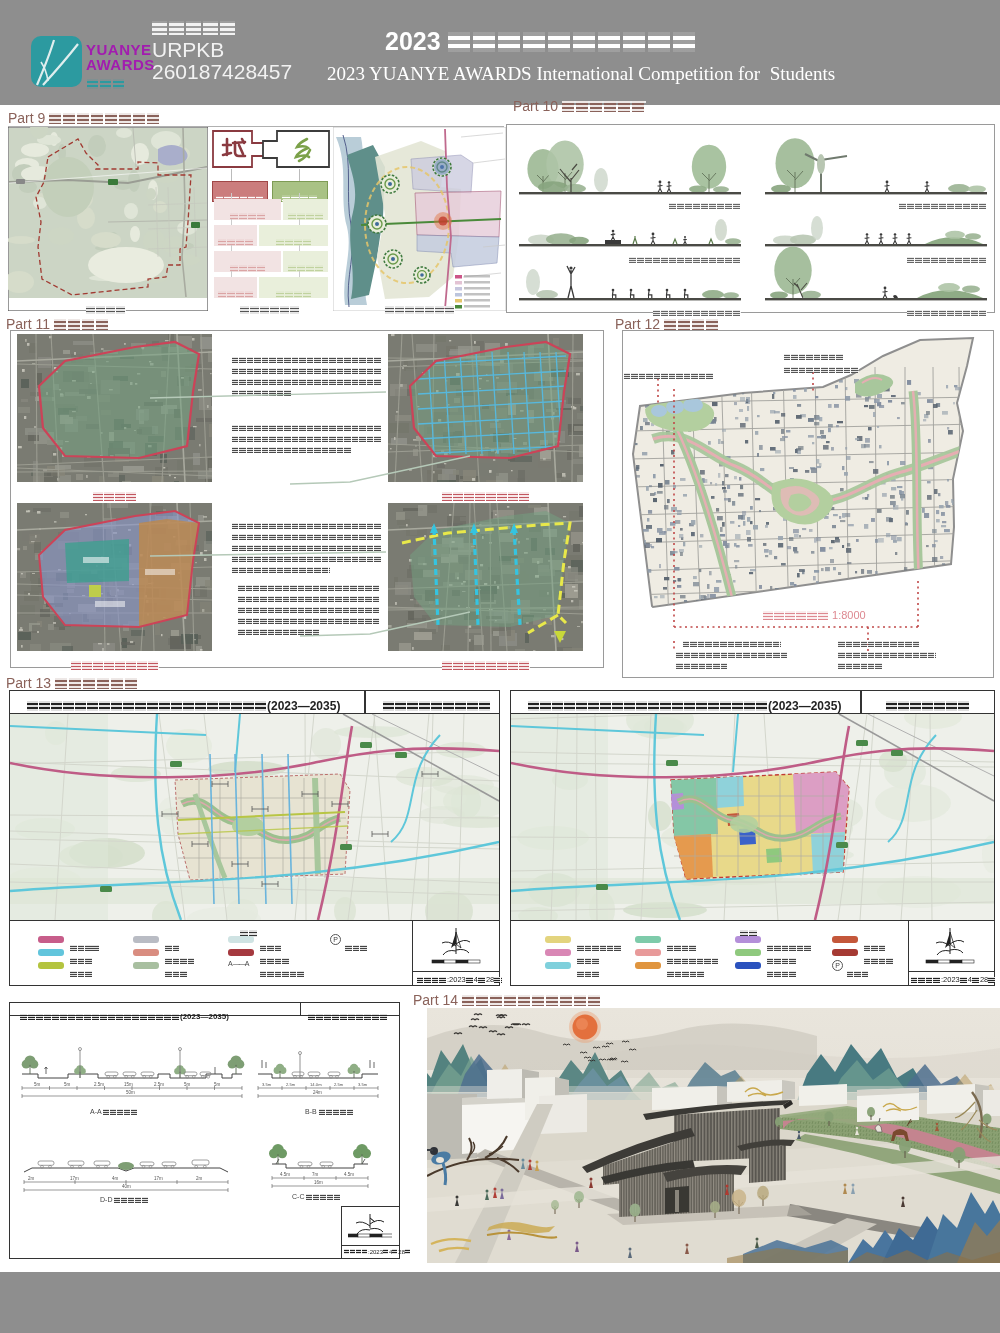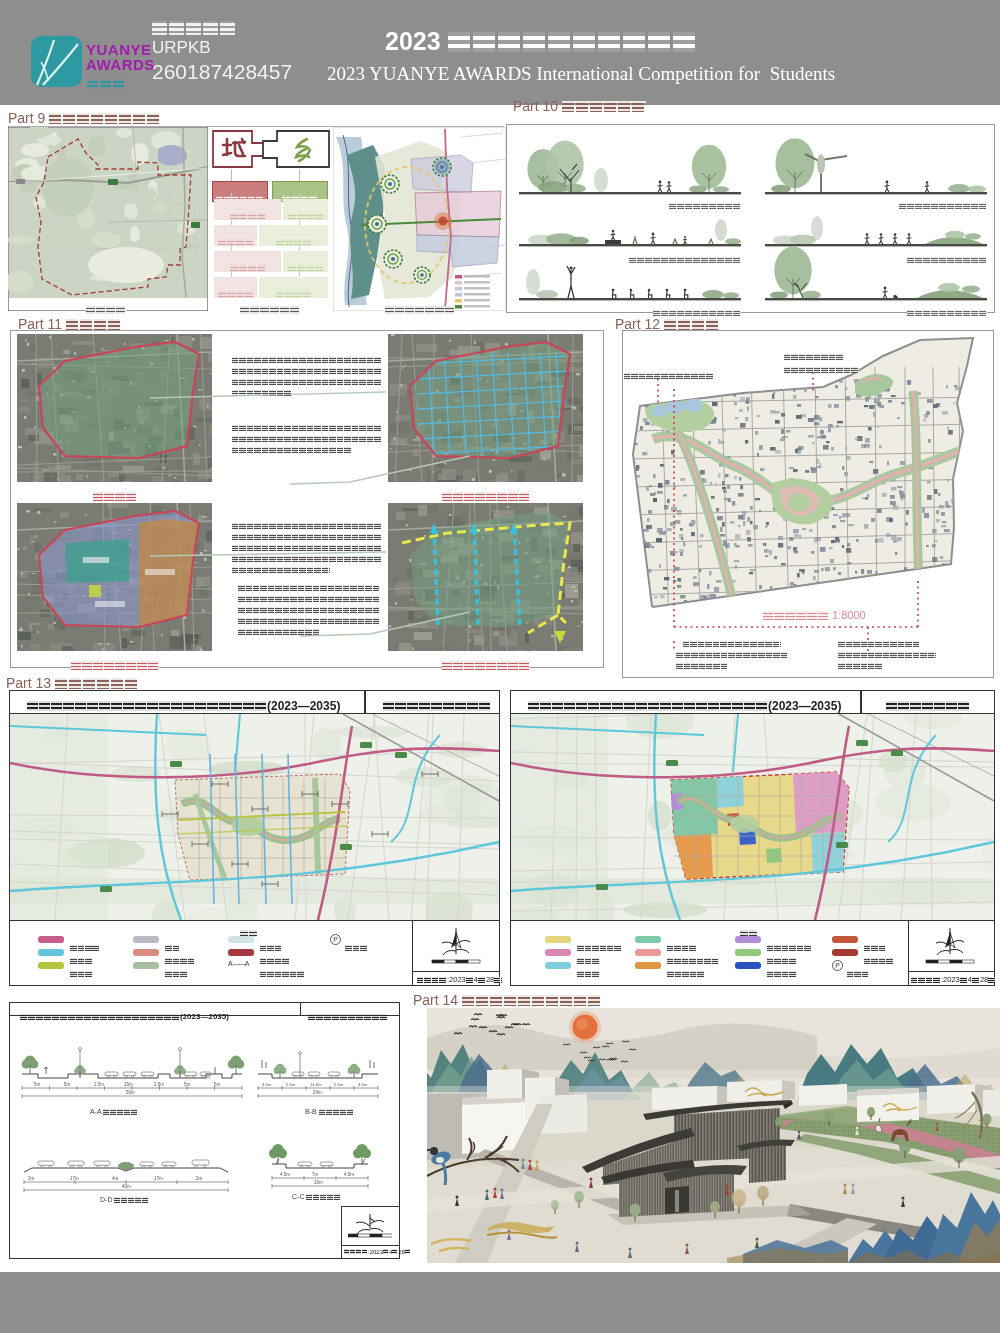--- a/index.html
+++ b/index.html
@@ -17,21 +17,21 @@
 <svg class="a" style="left:31px;top:36px" width="51" height="51" viewBox="0 0 51 51">
 <path d="M6,49 C14,30 20,14 23,4" stroke="#dfeeee" stroke-width="2.2" fill="none"></path>
 <path d="M12,49 C22,38 36,22 47,8" stroke="#dfeeee" stroke-width="2.2" fill="none"></path>
 <path d="M10,26 C14,32 16,38 17,45" stroke="#dfeeee" stroke-width="1.6" fill="none"></path>
   </svg>
 
 <div class="a" style="left:86px;top:42px;font-weight:bold;font-size:15px;color:#a21caf;letter-spacing:.5px;line-height:15px">YUANYE<br>AWARDS</div>
 <div class="a" style="left:87px;top:74px"><span style="display:inline-block;vertical-align:-1px;width:39px;height:10px;background:repeating-linear-gradient(to bottom,rgba(142,142,142,.85) 0 2px,transparent 2px 4px),repeating-linear-gradient(to right,#2c9aa0 0 11px,transparent 11px 13px)"></span></div>
 
 <div class="a" style="left:152px;top:20px"><span style="display:inline-block;vertical-align:-1px;width:85px;height:14px;background:repeating-linear-gradient(to bottom,rgba(142,142,142,.85) 0 2px,transparent 2px 5px),repeating-linear-gradient(to right,#f2f2f2 0 15px,transparent 15px 17px)"></span></div>
-<div class="a" style="left:152px;top:38px;font-size:17px;color:#f2f2f2">URPKB</div>
+<div class="a" style="left:152px;top:38px;font-size:21px;color:#f2f2f2">URPKB</div>
 <div class="a" style="left:152px;top:60px;font-size:21px;color:#f2f2f2">260187428457</div>
 
 <div class="a" style="left:385px;top:27px;font-size:25px;font-weight:bold;color:#fff">2023 <span style="display:inline-block;vertical-align:-2px;width:250px;height:20px;background:repeating-linear-gradient(to bottom,rgba(142,142,142,.85) 0 4px,transparent 4px 8px),repeating-linear-gradient(to right,#ffffff 0 22px,transparent 22px 25px)"></span></div>
 
 <div class="a" style="left:327px;top:63px;font-size:19px;color:#fff;font-family:'Liberation Serif',serif">2023 YUANYE AWARDS International Competition for&nbsp; Students</div>
 
 <div class="a lbl" style="left:8px;top:110px">Part 9 <span style="display:inline-block;vertical-align:-1px;width:112px;height:11px;background:repeating-linear-gradient(to bottom,rgba(255,255,255,.85) 0 2px,transparent 2px 4px),repeating-linear-gradient(to right,#8a625a 0 12px,transparent 12px 14px)"></span></div>
 <div class="a" style="left:8px;top:126px;width:496px;height:1px;background:#b0b0b0"></div>
 
 <svg class="a" style="left:8px;top:127px" width="200" height="184" viewBox="0 0 200 184">
@@ -321,21 +321,21 @@
 <div class="a" style="left:899px;top:194px"><span style="display:inline-block;vertical-align:-1px;width:88px;height:6px;background:repeating-linear-gradient(to bottom,rgba(255,255,255,.85) 0 1px,transparent 1px 2px),repeating-linear-gradient(to right,#666 0 7px,transparent 7px 8px)"></span></div>
 
 <div class="a" style="left:629px;top:248px"><span style="display:inline-block;vertical-align:-1px;width:112px;height:6px;background:repeating-linear-gradient(to bottom,rgba(255,255,255,.85) 0 1px,transparent 1px 2px),repeating-linear-gradient(to right,#666 0 7px,transparent 7px 8px)"></span></div>
 
 <div class="a" style="left:907px;top:248px"><span style="display:inline-block;vertical-align:-1px;width:80px;height:6px;background:repeating-linear-gradient(to bottom,rgba(255,255,255,.85) 0 1px,transparent 1px 2px),repeating-linear-gradient(to right,#666 0 7px,transparent 7px 8px)"></span></div>
 
 <div class="a" style="left:653px;top:301px"><span style="display:inline-block;vertical-align:-1px;width:88px;height:6px;background:repeating-linear-gradient(to bottom,rgba(255,255,255,.85) 0 1px,transparent 1px 2px),repeating-linear-gradient(to right,#666 0 7px,transparent 7px 8px)"></span></div>
 
 <div class="a" style="left:907px;top:301px"><span style="display:inline-block;vertical-align:-1px;width:80px;height:6px;background:repeating-linear-gradient(to bottom,rgba(255,255,255,.85) 0 1px,transparent 1px 2px),repeating-linear-gradient(to right,#666 0 7px,transparent 7px 8px)"></span></div>
 
-<div class="a lbl" style="left:18px;top:316px">Part 11 <span style="display:inline-block;vertical-align:-1px;width:56px;height:11px;background:repeating-linear-gradient(to bottom,rgba(255,255,255,.85) 0 2px,transparent 2px 4px),repeating-linear-gradient(to right,#8a625a 0 12px,transparent 12px 14px)"></span></div>
+<div class="a lbl" style="left:6px;top:316px">Part 11 <span style="display:inline-block;vertical-align:-1px;width:56px;height:11px;background:repeating-linear-gradient(to bottom,rgba(255,255,255,.85) 0 2px,transparent 2px 4px),repeating-linear-gradient(to right,#8a625a 0 12px,transparent 12px 14px)"></span></div>
 
 <div class="a" style="left:10px;top:330px;width:594px;height:338px;border:1px solid #9a9a9a;box-sizing:border-box"></div>
 
 <svg class="a" style="left:17px;top:334px" width="195" height="148" viewBox="0 0 195 148">
     <rect width="195" height="148" fill="#7a7b72"></rect>
     <rect x="63" y="22" width="16" height="4" fill="#586058" opacity="0.54"></rect>
     <rect x="114" y="135" width="8" height="4" fill="#74756b" opacity="0.53"></rect>
     <rect x="18" y="63" width="19" height="4" fill="#97988e" opacity="0.78"></rect>
     <rect x="114" y="9" width="15" height="4" fill="#97988e" opacity="0.52"></rect>
     <rect x="167" y="43" width="7" height="4" fill="#63645c" opacity="0.75"></rect>

